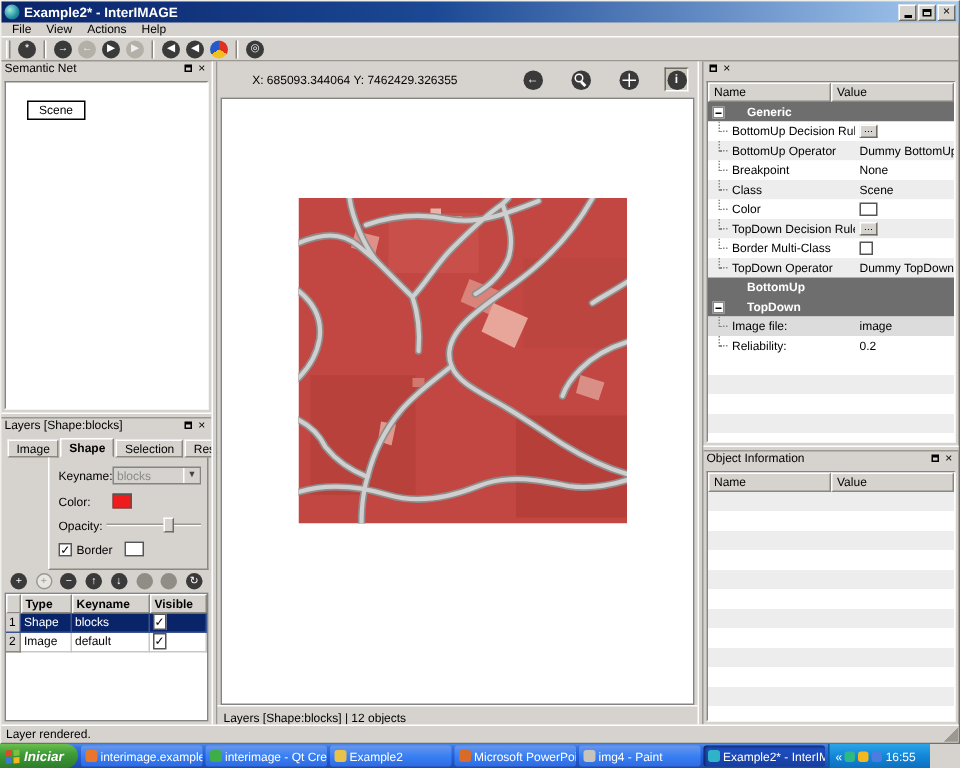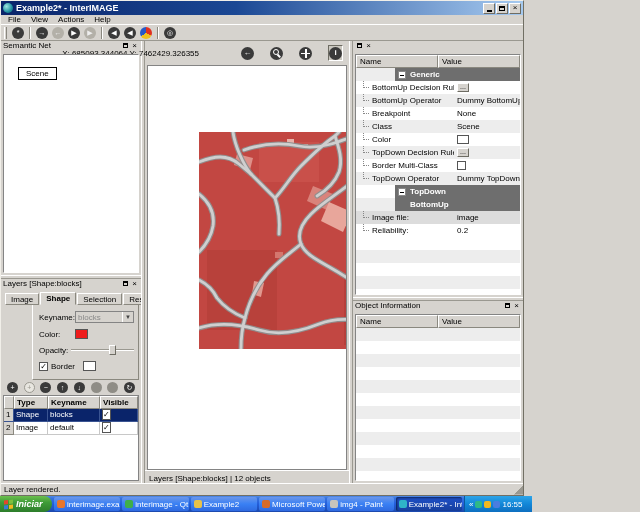--- a/index.html
+++ b/index.html
@@ -1,21 +1,21 @@
 <!DOCTYPE html>
 <html><head>
 <meta charset="utf-8">
 <style>
   * { box-sizing: border-box; margin:0; padding:0; }
   html,body { width:640px; height:512px; overflow:hidden; }
   body { font-family:"Liberation Sans", sans-serif; font-size:8px; color:#000; background:#d6d3ce; }
   .screen { position:relative; width:640px; height:512px; }
 
   
-  .window { position:absolute; left:0; top:0; width:524px; height:496px;
+  .window { position:absolute; left:0; top:0; width:640px; height:496px;
             background:#d6d3ce; border:1px solid #f1efe9; border-right-color:#716f64; border-bottom-color:#716f64;
             display:flex; flex-direction:column; }
   .titlebar { height:14px; flex:0 0 14px; display:flex; align-items:center; padding:0 2px;
               background:linear-gradient(90deg,#0a246a 0%,#1b4894 45%,#a6caf0 100%); color:#fff; }
   .titlebar .appicon { width:10px; height:10px; border-radius:50%;
               background:radial-gradient(circle at 35% 35%, #9fe7e0, #1f8f9f 60%, #0c5b6b); margin-right:3px; flex:0 0 10px; }
   .title-text { font-size:9px; font-weight:bold; white-space:nowrap; flex:1; }
   .winbtn { width:12px; height:11px; margin-left:1px; background:#d6d3ce; border:1px solid #fff;
             border-right-color:#6e6c63; border-bottom-color:#6e6c63; color:#000; font-size:8px;
             display:flex; align-items:center; justify-content:center; line-height:1; }
@@ -107,21 +107,21 @@
 
   
   .ne-table { position:absolute; inset:0; overflow:hidden;
               background:repeating-linear-gradient(180deg,#fff 0 13px,#ededed 13px 26px); }
   .ne-colhead { display:flex; height:13px; background:#d6d3ce; }
   .ne-colhead div { flex:1; border:1px solid #fff; border-right-color:#8a887f; border-bottom-color:#8a887f; padding-left:3px; line-height:11px; }
   .ne-row { display:flex; height:13px; line-height:13px; background:#fff; }
   .ne-row.alt { background:#ededed; }
   .ne-row.hl { background:#dcdcdc; }
   .ne-sec { display:flex; align-items:center; height:13px; background:#6e6e6e; color:#fff; font-weight:bold;
-            padding-left:3px; gap:4px;margin-left:39px; }
+            padding-left:3px; gap:15px; }
   .exp-box { width:8px; height:8px; background:#fff; border:1px solid #888; position:relative; flex:0 0 8px; }
   .exp-box::after { content:""; position:absolute; left:1px; top:3px; width:4px; height:1px; background:#000; }
   .ne-name { flex:0 0 98px; padding-left:16px; position:relative; white-space:nowrap; overflow:hidden; }
   .ne-name::before { content:""; position:absolute; left:7px; top:0; bottom:6px; border-left:1px dotted #888; }
   .ne-name::after { content:""; position:absolute; left:7px; top:6px; width:6px; border-top:1px dotted #888; }
   .ne-val { flex:1; padding-left:3px; display:flex; align-items:center; white-space:nowrap; overflow:hidden; }
   .dots-btn { min-width:12px; height:9px; background:#d6d3ce; border:1px solid #fff; border-right-color:#6e6c63;
               border-bottom-color:#6e6c63; font-size:7px; line-height:6px; text-align:center; padding:0 1px; }
   .color-swatch-sm { width:12px; height:9px; background:#fff; border:1px solid #555; }
 
@@ -129,21 +129,21 @@
   .oi-table { position:absolute; inset:0; background:repeating-linear-gradient(180deg,#fff 0 13px,#ededed 13px 26px); }
 
   
   .statusbar { flex:0 0 12px; display:flex; align-items:center; padding-left:3px; font-size:8px;
                border-top:1px solid #fff; background:#d6d3ce; }
   .grip { margin-left:auto; width:10px; height:10px;
           background:linear-gradient(135deg, transparent 50%, #9a9890 50%) ;
           clip-path:polygon(100% 0,100% 100%,0 100%); }
 
   
-  .taskbar { position:absolute; left:0; bottom:0; width:532px; height:16px; display:flex; align-items:stretch;
+  .taskbar { position:absolute; left:0; bottom:0; width:620px; height:16px; display:flex; align-items:stretch;
              background:linear-gradient(180deg,#4f8ae8 0%,#3672dd 15%,#245edb 50%,#1c49ac 100%); }
   .start-btn { flex:0 0 52px; display:flex; align-items:center; gap:3px; padding-left:4px; color:#fff; font-weight:bold; font-style:italic; font-size:9px;
                background:linear-gradient(180deg,#6cbf4e 0%,#3f9c38 40%,#2d7d2a 100%); border-radius:0 8px 8px 0; }
   .winflag { width:9px; height:9px; display:grid; grid-template-columns:4px 4px; grid-template-rows:4px 4px; gap:1px; transform:skewY(-5deg); }
   .winflag i { display:block; } .wf-r{background:#e4462c;} .wf-g{background:#7ebf3c;} .wf-b{background:#3a7bd5;} .wf-y{background:#f2b81e;}
   .tasks { flex:1; display:flex; gap:2px; padding:1px 2px; min-width:0; }
   .task { flex:1; max-width:95px; display:flex; align-items:center; gap:2px; padding:0 3px; color:#fff; font-size:8px;
           background:linear-gradient(180deg,#6a96ea 0%,#3980f4 50%,#2f6ae0 100%); border-radius:2px;
           white-space:nowrap; overflow:hidden; }
   .task.active { background:linear-gradient(180deg,#1e50c8 0%,#173f9e 100%); box-shadow:inset 1px 1px 2px rgba(0,0,0,.5); }
@@ -430,26 +430,26 @@
                 <span class="ne-name">Border Multi-Class</span>
                 <span class="ne-val">
                     <span class="checkbox"></span>
                   </span>
               </div>
               <div class="ne-row alt">
                 <span class="ne-name">TopDown Operator</span>
                 <span class="ne-val">Dummy TopDown</span>
               </div>
               <div class="ne-sec">
+                <span style="width:8px;flex:0 0 8px;"></span>
+                <span>BottomUp</span>
+              </div>
+              <div class="ne-sec">
                 <span class="exp-box"></span>
                 <span>TopDown</span>
-              </div>
-              <div class="ne-sec">
-                <span style="width:8px;flex:0 0 8px;"></span>
-                <span>BottomUp</span>
               </div>
               <div class="ne-row hl">
                 <span class="ne-name">Image file:</span>
                 <span class="ne-val">image</span>
               </div>
               <div class="ne-row">
                 <span class="ne-name">Reliability:</span>
                 <span class="ne-val">0.2</span>
               </div>
             </div>

